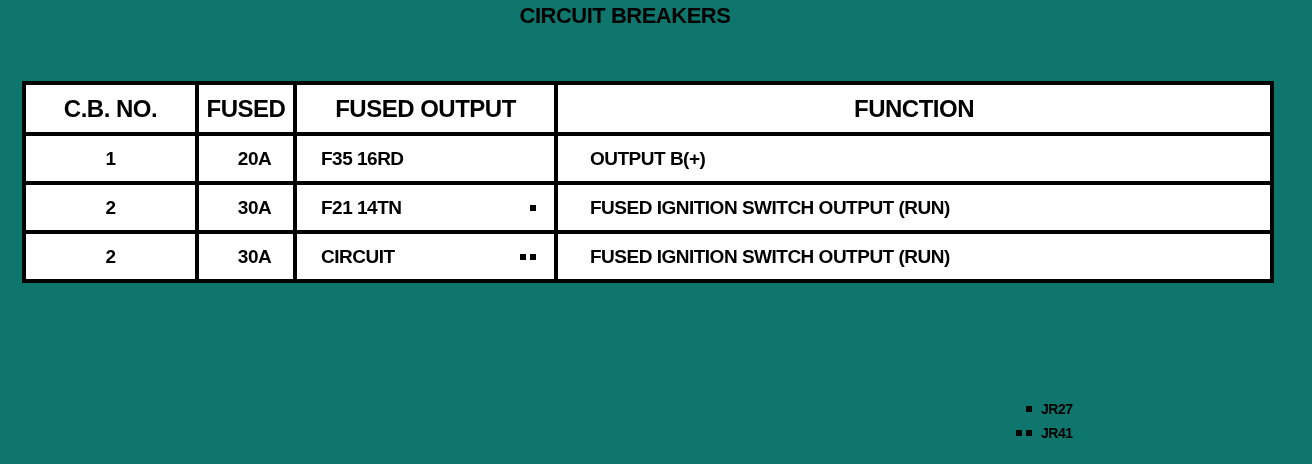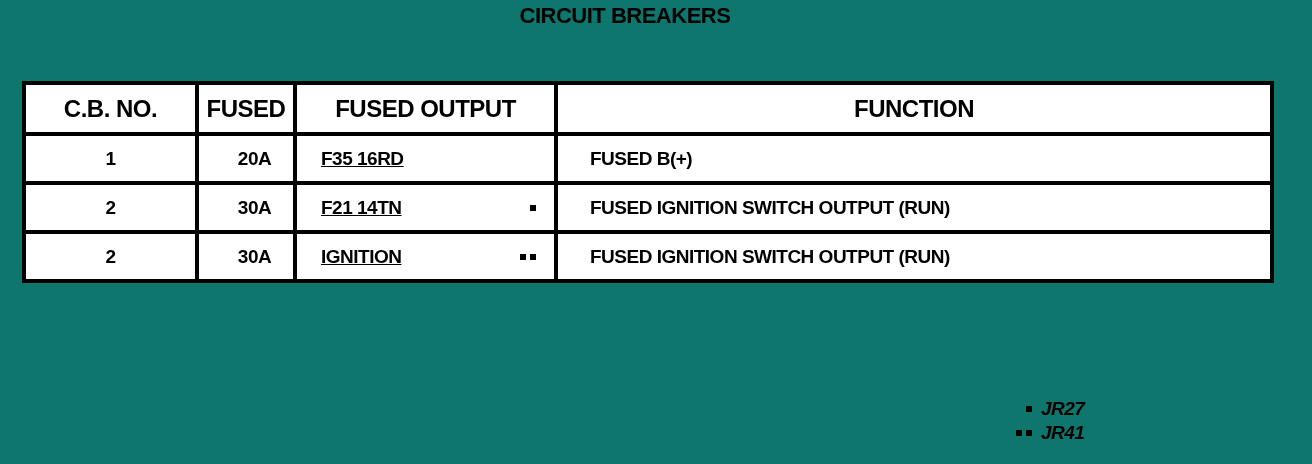--- a/index.html
+++ b/index.html
@@ -50,21 +50,21 @@
     text-align: center;
     letter-spacing: -0.5px;
   }
   table.cb-table td {
     height: 49px;
     font-size: 19px;
     letter-spacing: -0.5px;
   }
   td.cell-cbno { text-align: center; }
   td.cell-amps { text-align: center; padding-left: 17px; }
-  td.cell-circuit { text-align: left; padding-left: 24px; position: relative; text-decoration: underline; }
+  td.cell-circuit { text-align: left; padding-left: 24px; position: relative; }
   td.cell-function { text-align: left; padding-left: 32px; }
   .markers {
     position: absolute;
     right: 18px;
     top: 50%;
     transform: translateY(-50%);
     display: flex;
     gap: 4px;
   }
   .sq {
@@ -85,23 +85,22 @@
     height: 24px;
   }
   .legend-marks {
     width: 30px;
     display: flex;
     justify-content: flex-end;
     gap: 4px;
     margin-right: 9px;
   }
   .legend-label {
-    font-size: 19px;
+    font-size: 14px;
     letter-spacing: -0.5px;
-    font-style: italic;
   }
 </style>
 </head>
 <body>
 
 <div class="page">
 
   <div class="title">CIRCUIT BREAKERS</div>
 
   <table class="cb-table">
@@ -119,38 +118,38 @@
         <th>FUNCTION</th>
       </tr>
     </thead>
     <tbody>
       <tr>
         <td class="cell-cbno">1</td>
         <td class="cell-amps">20A</td>
         <td class="cell-circuit">
           <span>F35 16RD</span>
         </td>
-        <td class="cell-function">FUSED B(+)</td>
+        <td class="cell-function">OUTPUT B(+)</td>
       </tr>
       <tr>
         <td class="cell-cbno">2</td>
         <td class="cell-amps">30A</td>
         <td class="cell-circuit">
           <span>F21 14TN</span>
           <span class="markers">
             <span class="sq"></span>
           </span>
         </td>
         <td class="cell-function">FUSED IGNITION SWITCH OUTPUT (RUN)</td>
       </tr>
       <tr>
         <td class="cell-cbno">2</td>
         <td class="cell-amps">30A</td>
         <td class="cell-circuit">
-          <span>IGNITION</span>
+          <span>CIRCUIT</span>
           <span class="markers">
             <span class="sq"></span>
             <span class="sq"></span>
           </span>
         </td>
         <td class="cell-function">FUSED IGNITION SWITCH OUTPUT (RUN)</td>
       </tr>
     </tbody>
   </table>
 

